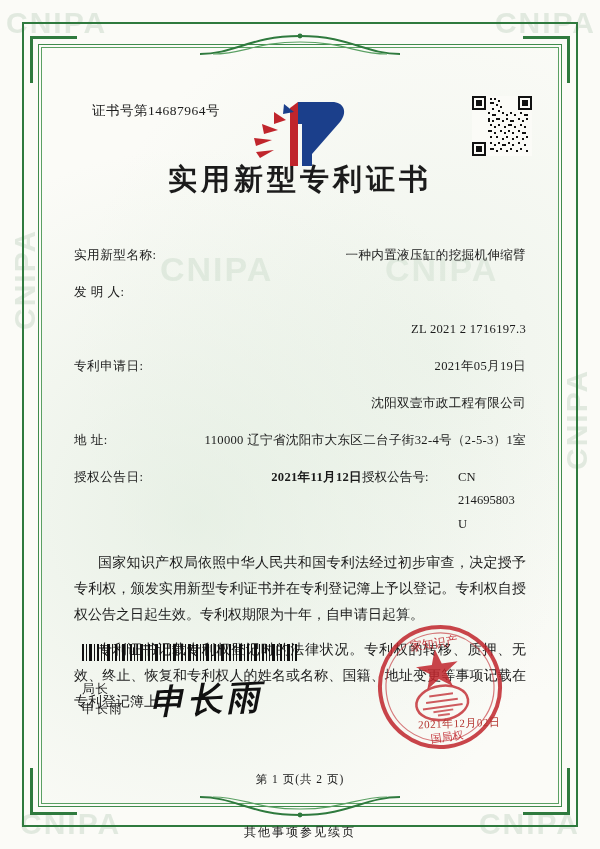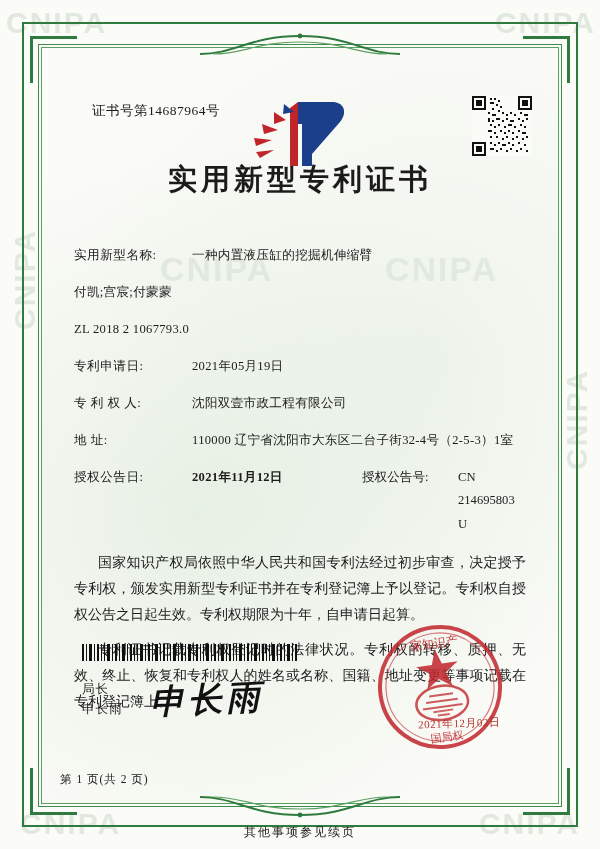--- a/index.html
+++ b/index.html
@@ -104,20 +104,21 @@
     margin-bottom: 13px;
   }
   .flabel {
     width: 118px;
     flex: 0 0 118px;
     letter-spacing: .5px;
   }
   .fvalue {
     flex: 1 1 auto;
     letter-spacing: .3px;
+    text-align: right;
   }
   .frow.two .fvalue { flex: 0 0 auto; width: 170px; font-weight: bold; }
   .frow.two .flabel2 { width: 96px; flex: 0 0 96px; }
   .para {
     margin: 9px 14px 0 14px;
     font-size: 14px;
     line-height: 1.85;
     text-indent: 24px;
     text-align: justify;
   }
@@ -161,21 +162,21 @@
     bottom: 58px;
     font-size: 11px;
     color: #b3342f;
     letter-spacing: .5px;
     transform: rotate(-2deg);
   }
   .page-no {
     position: absolute;
     left: 0; right: 0;
     bottom: 2px;
-    text-align: left;
+    text-align: center;
     font-size: 11.5px;
     letter-spacing: 1px;
   }
   .footer-note {
     position: absolute;
     left: 0; right: 0;
     bottom: 8px;
     text-align: center;
     font-size: 12px;
     letter-spacing: 2px;
@@ -327,31 +328,30 @@
     </div>
 
     <div class="title">实用新型专利证书</div>
 
     <div class="fields">
       <div class="frow">
         <div class="flabel">实用新型名称:</div>
         <div class="fvalue">一种内置液压缸的挖掘机伸缩臂</div>
       </div>
       <div class="frow">
-        <div class="fvalue">付凯;宫宸;付蒙蒙</div>
-      </div>
-      <div class="frow">
-        <div class="fvalue">ZL 2018 2 1067793.0</div>
+        <div class="flabel">发 明 人:</div>
+      </div>
+      <div class="frow">
+        <div class="fvalue">ZL 2021 2 1716197.3</div>
       </div>
       <div class="frow">
         <div class="flabel">专利申请日:</div>
         <div class="fvalue">2021年05月19日</div>
       </div>
       <div class="frow">
-        <div class="flabel">专 利 权 人:</div>
         <div class="fvalue">沈阳双壹市政工程有限公司</div>
       </div>
       <div class="frow">
         <div class="flabel">地 址:</div>
         <div class="fvalue">110000 辽宁省沈阳市大东区二台子街32-4号（2-5-3）1室</div>
       </div>
       <div class="frow two">
         <div class="flabel">授权公告日:</div>
         <div class="fvalue">2021年11月12日</div>
         <div class="flabel2">授权公告号:</div>

